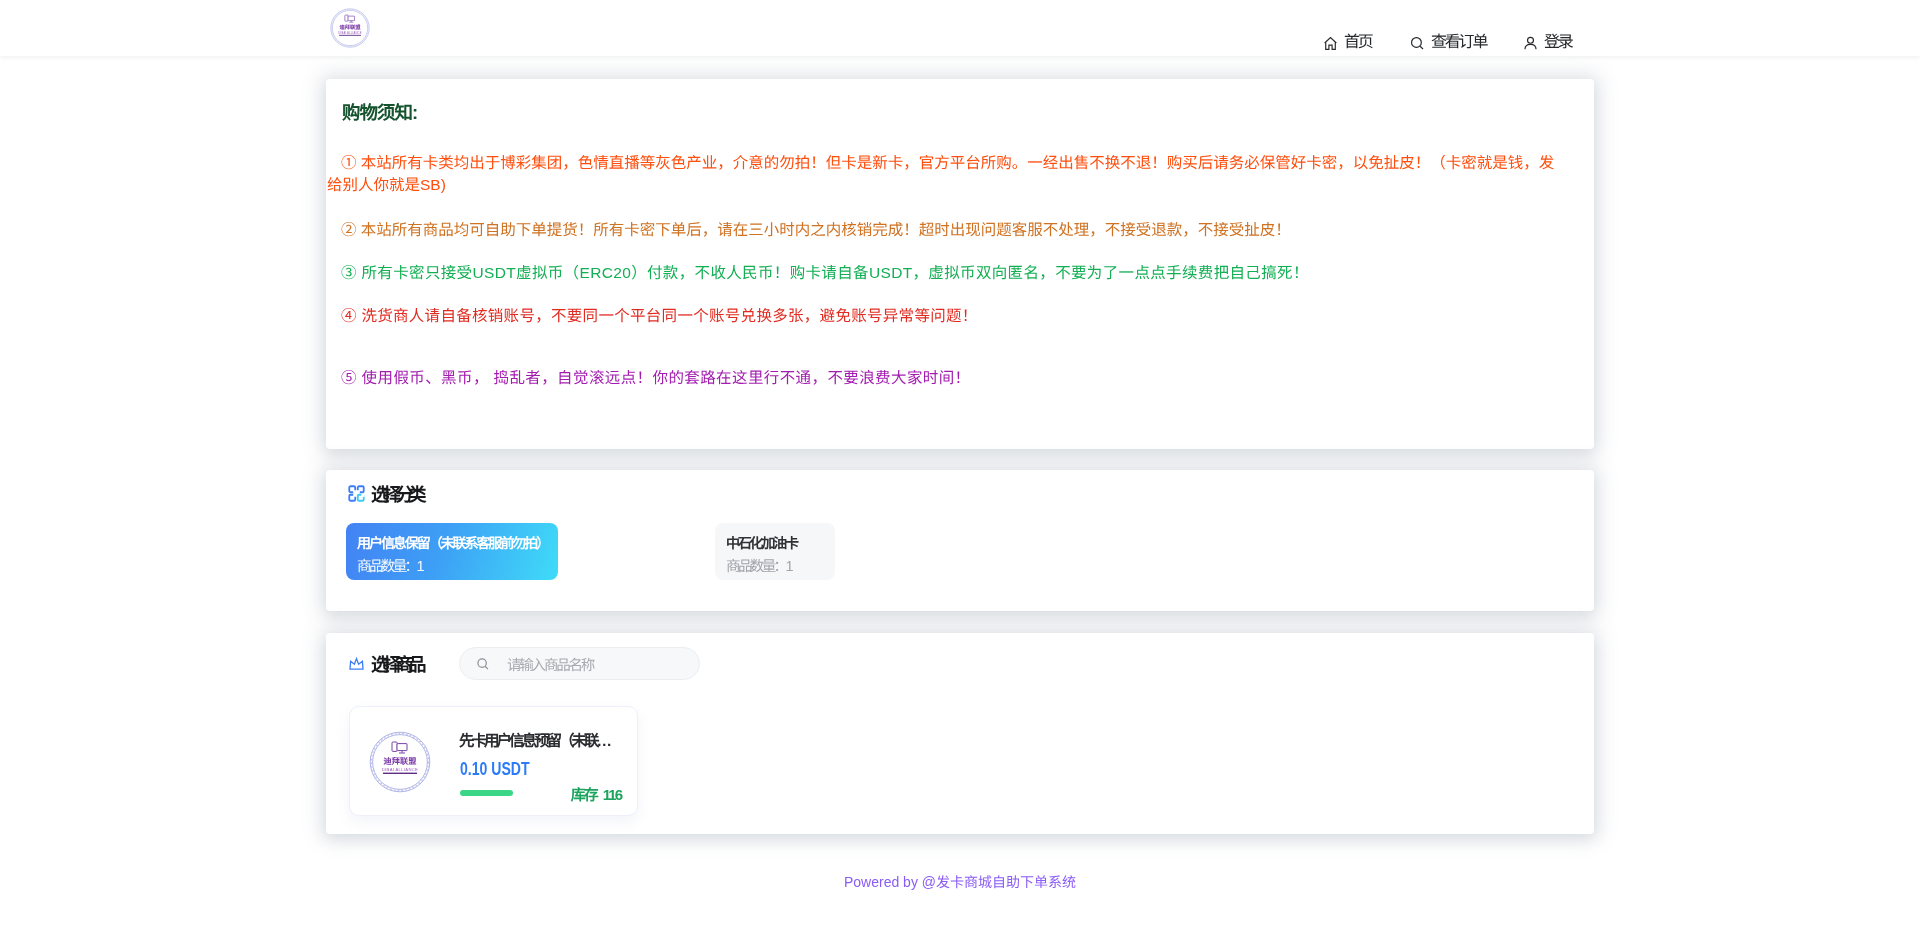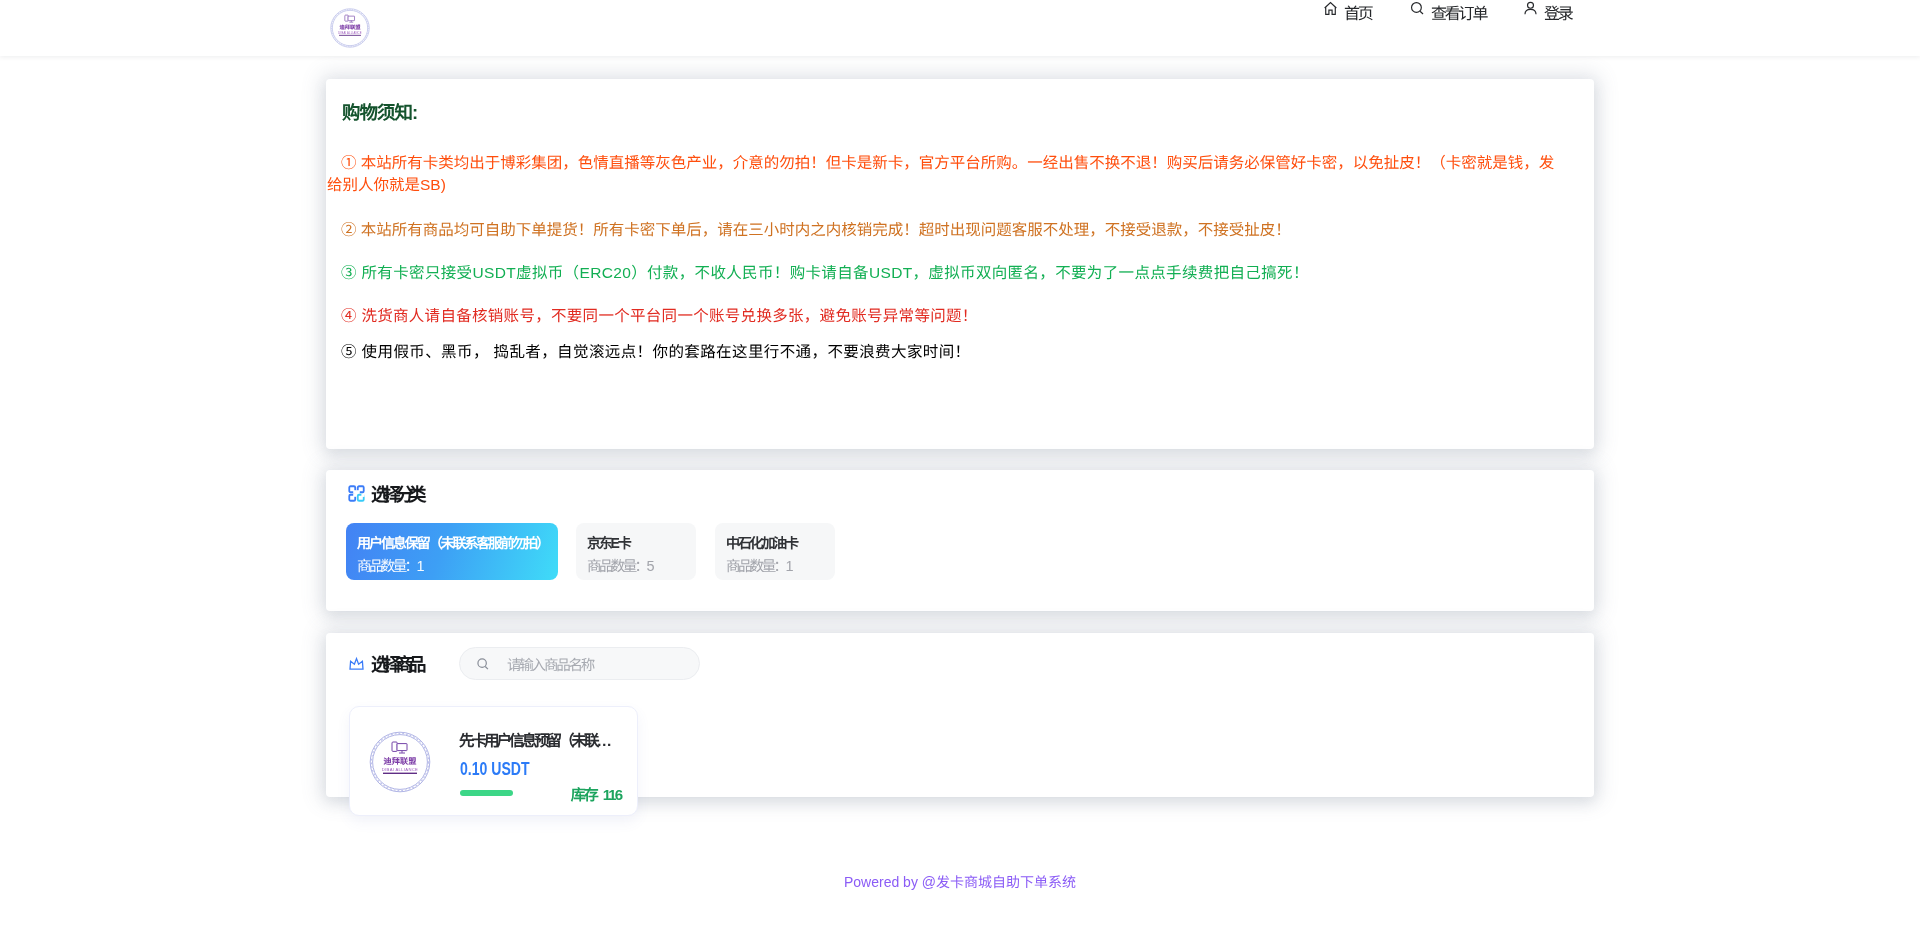--- a/index.html
+++ b/index.html
@@ -7,21 +7,21 @@
   html,body { width:1920px; height:934px; overflow:hidden; }
   body {
     font-family:"Liberation Sans", sans-serif;
     background:#ffffff;
     position:relative;
   }
   .abs { position:absolute; }
   
   .header { position:absolute; left:0; top:0; width:1920px; height:56px; background:#fff;
     box-shadow:0 1px 5px rgba(0,21,41,.08); z-index:5; }
-  .nav-item { position:absolute; top:0; height:52px; display:flex; align-items:flex-start; gap:5px;
+  .nav-item { position:absolute; top:0; height:52px; display:flex; align-items:flex-end; gap:5px;
     font-size:16px; color:#26282b; letter-spacing:-2.2px; }
   .nav-item svg { flex:none; }
   
   .card { position:absolute; left:326px; width:1268px; background:#fff; border-radius:4px;
     box-shadow:0 5px 14px rgba(100,112,135,.12), 0 0 20px 6px rgba(100,112,135,.16); }
   
   #notice { top:79px; height:370px; }
   #notice h2 { position:absolute; left:16px; top:19px; font-size:18.5px; letter-spacing:-1px; color:#14532d; }
   #notice p { position:absolute; left:1px; width:1266px; font-size:15.5px; line-height:22px;
     text-indent:14px; }
@@ -36,21 +36,21 @@
     white-space:nowrap; letter-spacing:-2.2px; line-height:20px; }
   .chip .c { position:absolute; left:11px; top:33px; font-size:14.5px; white-space:nowrap;
     letter-spacing:-2.6px; line-height:20px; }
   .chip.on { background:linear-gradient(108deg,#4382f4 0%,#3d9ff5 45%,#3fdcf8 100%); }
   .chip.on .t { color:#fff; }
   .chip.on .c { color:rgba(255,255,255,.96); }
   .chip.off { background:#f6f7f8; }
   .chip.off .t { color:#303236; font-weight:bold; }
   .chip.off .c { color:#a2a4ab; }
   
-  #goods { top:633px; height:164px; }
+  #goods { top:633px; height:201px; }
   .search { position:absolute; left:133px; top:14px; width:241px; height:33px; border-radius:17px;
     background:#f7f8f9; border:1px solid #ebedf0; display:flex; align-items:center; padding-left:16px; gap:17px; }
   .search span { font-size:14.5px; color:#a7aab1; letter-spacing:-2.2px; }
   .prod { position:absolute; left:23px; top:73px; width:289px; height:110px; background:#fff;
     border:1px solid #edeffb; border-radius:10px; box-shadow:0 6px 14px rgba(90,100,180,.07); }
   .prod .title { position:absolute; left:109px; top:21px; font-size:15.5px; font-weight:bold; color:#2b2d31;
     white-space:nowrap; letter-spacing:-3px; }
   .prod .price { position:absolute; left:110px; top:51px; font-size:19px; font-weight:bold; color:#2c7bf7;
     white-space:nowrap; transform:scaleX(0.74); transform-origin:0 0; }
   .prod .bar { position:absolute; left:110px; top:83px; width:53px; height:6px; border-radius:3px;
@@ -99,44 +99,40 @@
     <span>登录</span>
   </div>
 </div>
 
 <div class="card" id="notice">
   <h2>购物须知:</h2>
   <p style="top:73px;color:#ff4e0d;width:1360px">① 本站所有卡类均出于博彩集团，色情直播等灰色产业，介意的勿拍！但卡是新卡，官方平台所购。一经出售不换不退！购买后请务必保管好卡密，以免扯皮！（卡密就是钱，发<br>给别人你就是SB)</p>
   <p style="top:140px;color:#cf7222">②  本站所有商品均可自助下单提货！所有卡密下单后，请在三小时内之内核销完成！超时出现问题客服不处理，不接受退款，不接受扯皮！</p>
   <p style="top:183px;color:#12af53;letter-spacing:0.35px">③  所有卡密只接受USDT虚拟币（ERC20）付款，不收人民币！购卡请自备USDT，虚拟币双向匿名，不要为了一点点手续费把自己搞死！</p>
   <p style="top:226px;color:#e12b21;letter-spacing:0.3px">④  洗货商人请自备核销账号，不要同一个平台同一个账号兑换多张，避免账号异常等问题！</p>
-  <p style="top:262px;color:#000000;letter-spacing:0.4px">⑤  使用假币、黑币， 捣乱者，自觉滚远点！你的套路在这里行不通，不要浪费大家时间！</p>
+  <p style="top:288px;color:#a21caf;letter-spacing:0.4px">⑤  使用假币、黑币， 捣乱者，自觉滚远点！你的套路在这里行不通，不要浪费大家时间！</p>
 </div>
 
 <div class="card" id="cats">
   <div class="sec-head" style="left:22px;top:10px">
     <svg width="17" height="17" viewBox="0 0 16 16" fill="none" stroke-width="1.7">
       <rect x="1.2" y="1.2" width="5.6" height="5.6" rx="1.2" stroke="#3b7cf8"></rect>
       <rect x="9.2" y="1.2" width="5.6" height="5.6" rx="1.2" stroke="#3b7cf8"></rect>
       <rect x="1.2" y="9.2" width="5.6" height="5.6" rx="1.2" stroke="#3b7cf8"></rect>
       <rect x="9.2" y="9.2" width="5.6" height="5.6" rx="1.2" stroke="#38cbf8"></rect>
       <rect x="4.9" y="4.9" width="3" height="3" fill="#ffffff" stroke="none"></rect>
       <rect x="8.1" y="4.9" width="3" height="3" fill="#ffffff" stroke="none"></rect>
       <rect x="4.9" y="8.1" width="3" height="3" fill="#ffffff" stroke="none"></rect>
       <rect x="12.6" y="8.2" width="3" height="3" fill="#ffffff" stroke="none"></rect>
     </svg>
     <span>选择分类</span>
   </div>
   <div class="chip on" style="left:20px;width:212px">
     <div class="t" style="letter-spacing:-2.05px">用户信息保留（未联系客服前勿拍）</div>
     <div class="c">商品数量：1</div>
-  </div>
-  <div class="chip off" style="left:250px;width:120px">
-    <div class="t">京东E卡</div>
-    <div class="c">商品数量：5</div>
   </div>
   <div class="chip off" style="left:389px;width:120px">
     <div class="t">中石化加油卡</div>
     <div class="c">商品数量：1</div>
   </div>
 </div>
 
 <div class="card" id="goods">
   <div class="sec-head" style="left:22px;top:17px">
     <svg width="17" height="15" viewBox="0 0 17 15" fill="none" stroke="#3b7cf8" stroke-width="1.3">

